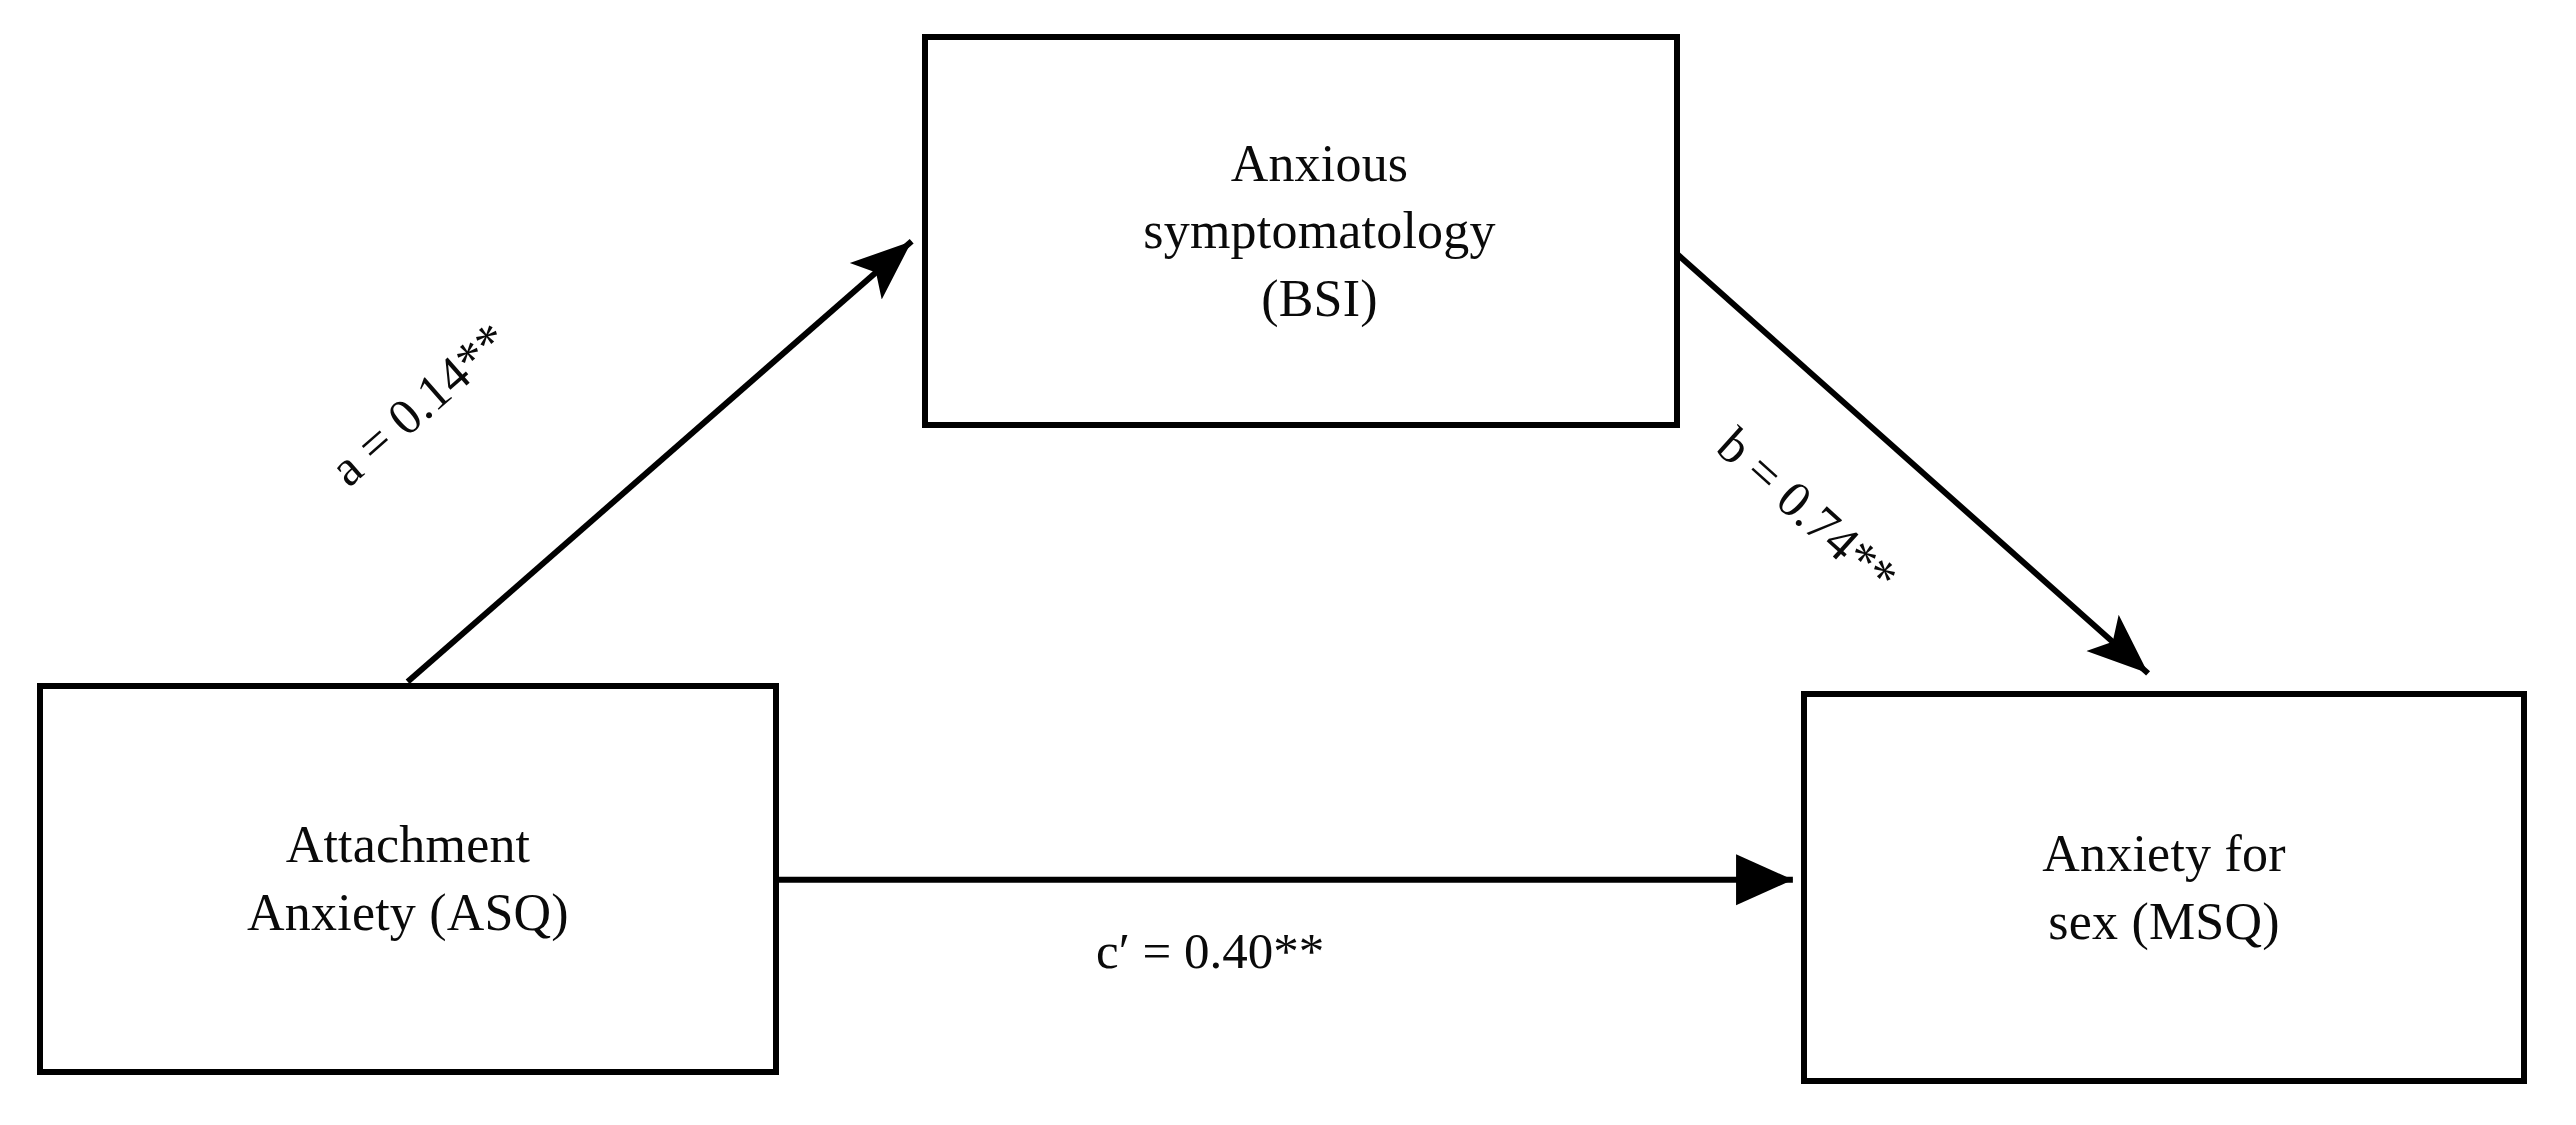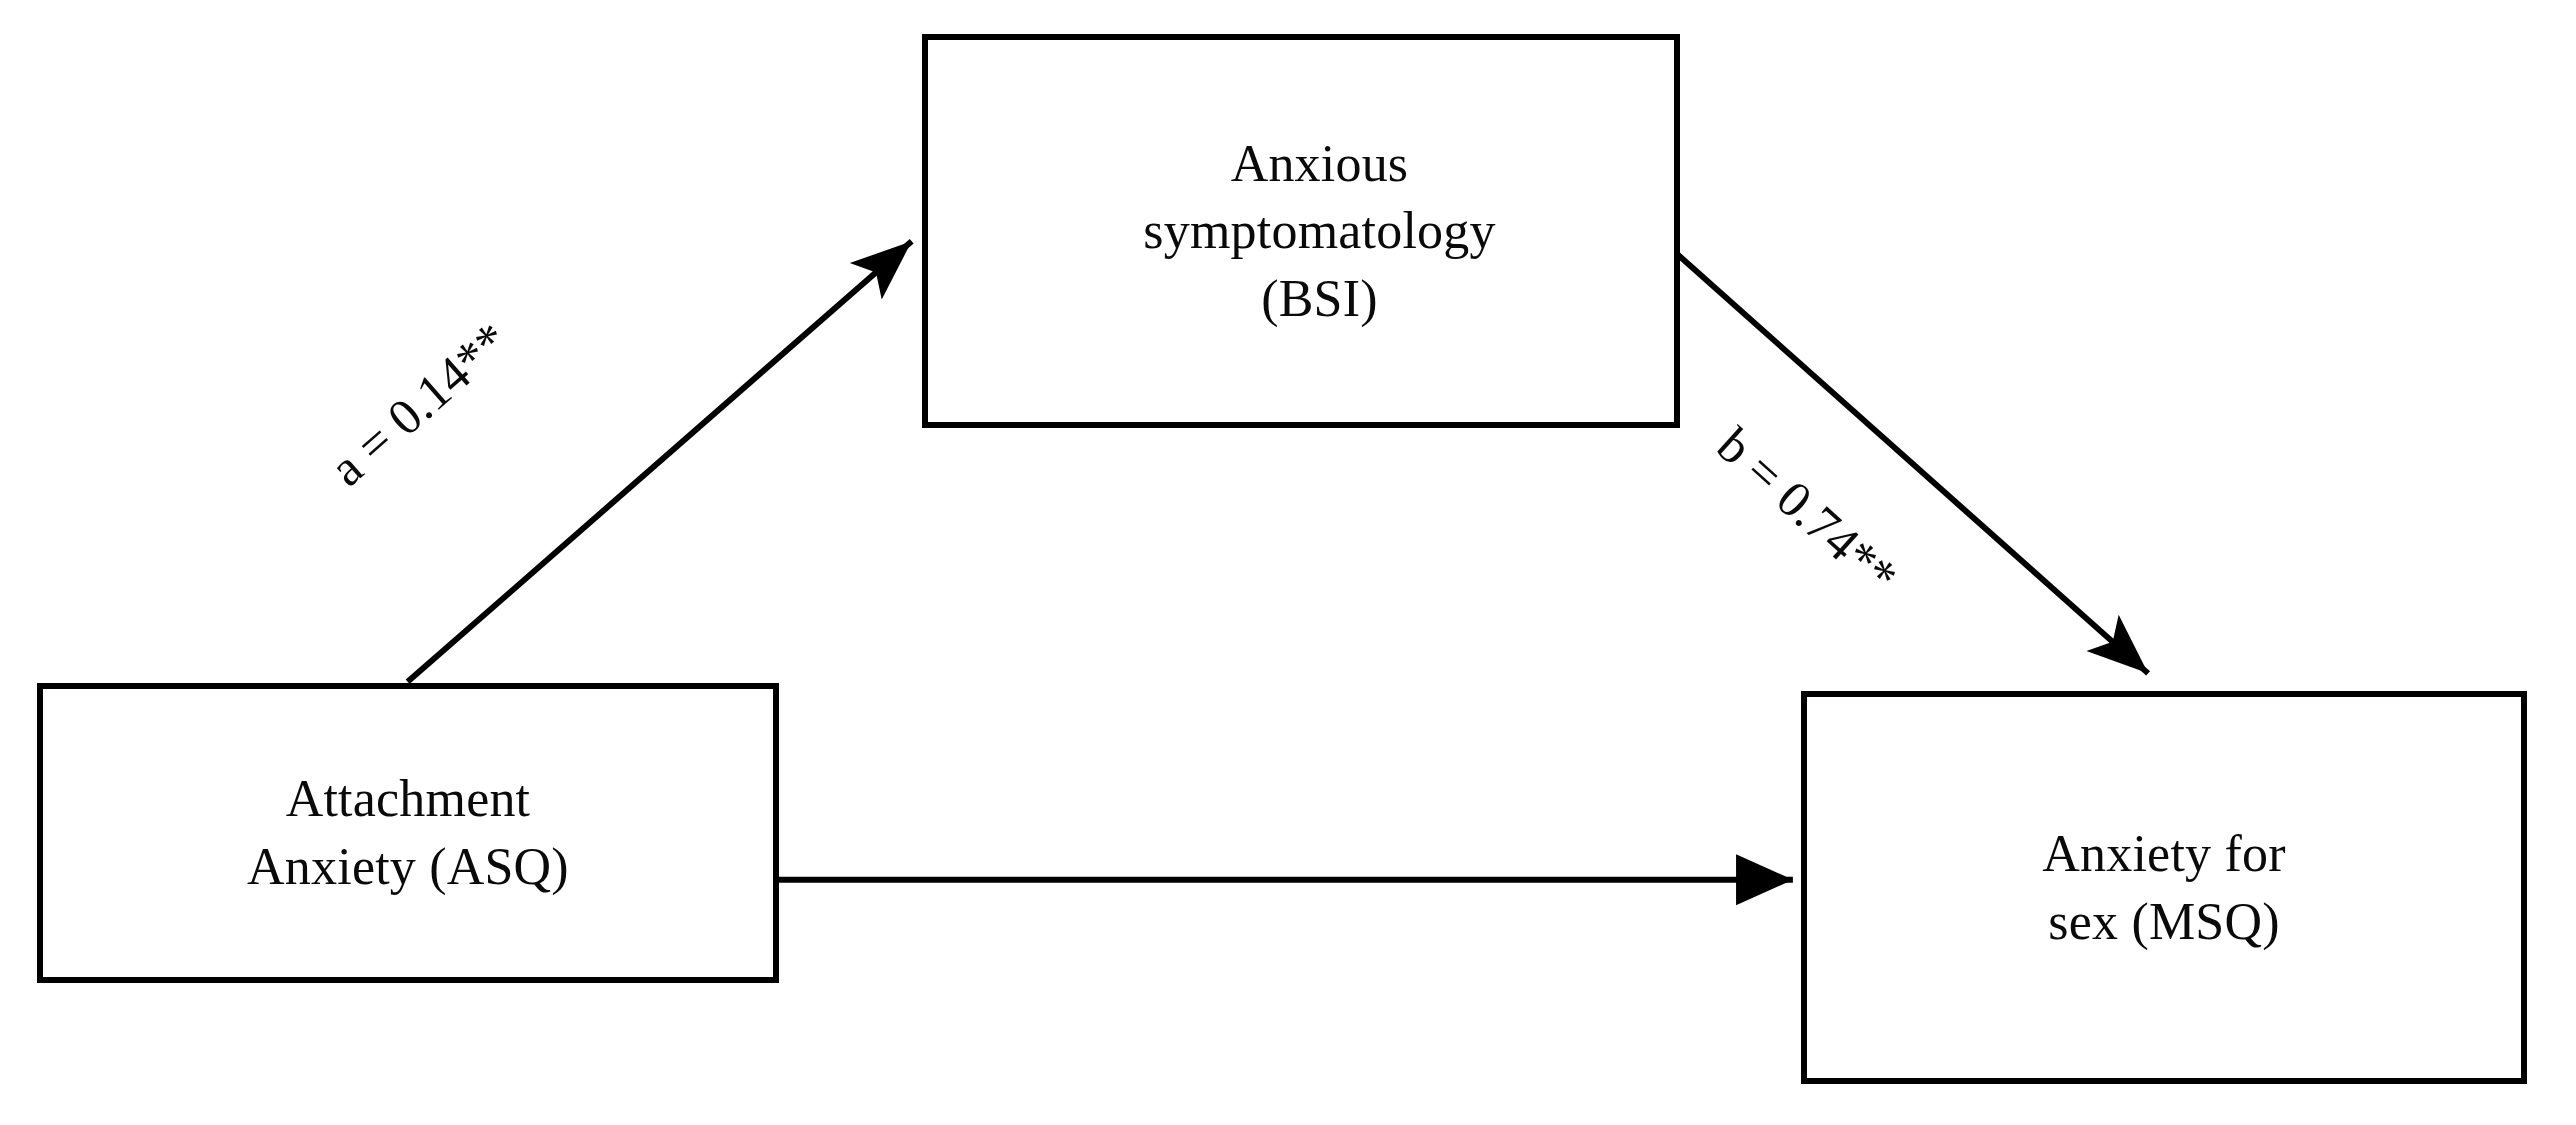--- a/index.html
+++ b/index.html
@@ -37,21 +37,21 @@
     left: 922px;
     top: 34px;
     width: 758px;
     height: 394px;
     padding-left: 37px;
   }
   #box-predictor {
     left: 37px;
     top: 683px;
     width: 742px;
-    height: 300px;
+    height: 392px;
   }
   #box-outcome {
     left: 1801px;
     top: 691px;
     width: 726px;
     height: 393px;
   }
   #edge-layer {
     position: absolute;
     left: 0;
@@ -122,15 +122,16 @@
 
   <div class="node-box" id="box-outcome">
     <span class="node-label">Anxiety for
 sex (MSQ)</span>
   </div>
 
   <div class="path-label" id="label-a">a = 0.14**</div>
 
   <div class="path-label" id="label-b">b = 0.74**</div>
 
+  <div class="path-label" id="label-c">c′ = 0.40**</div>
 
 </div>
 
 
 </body></html>

